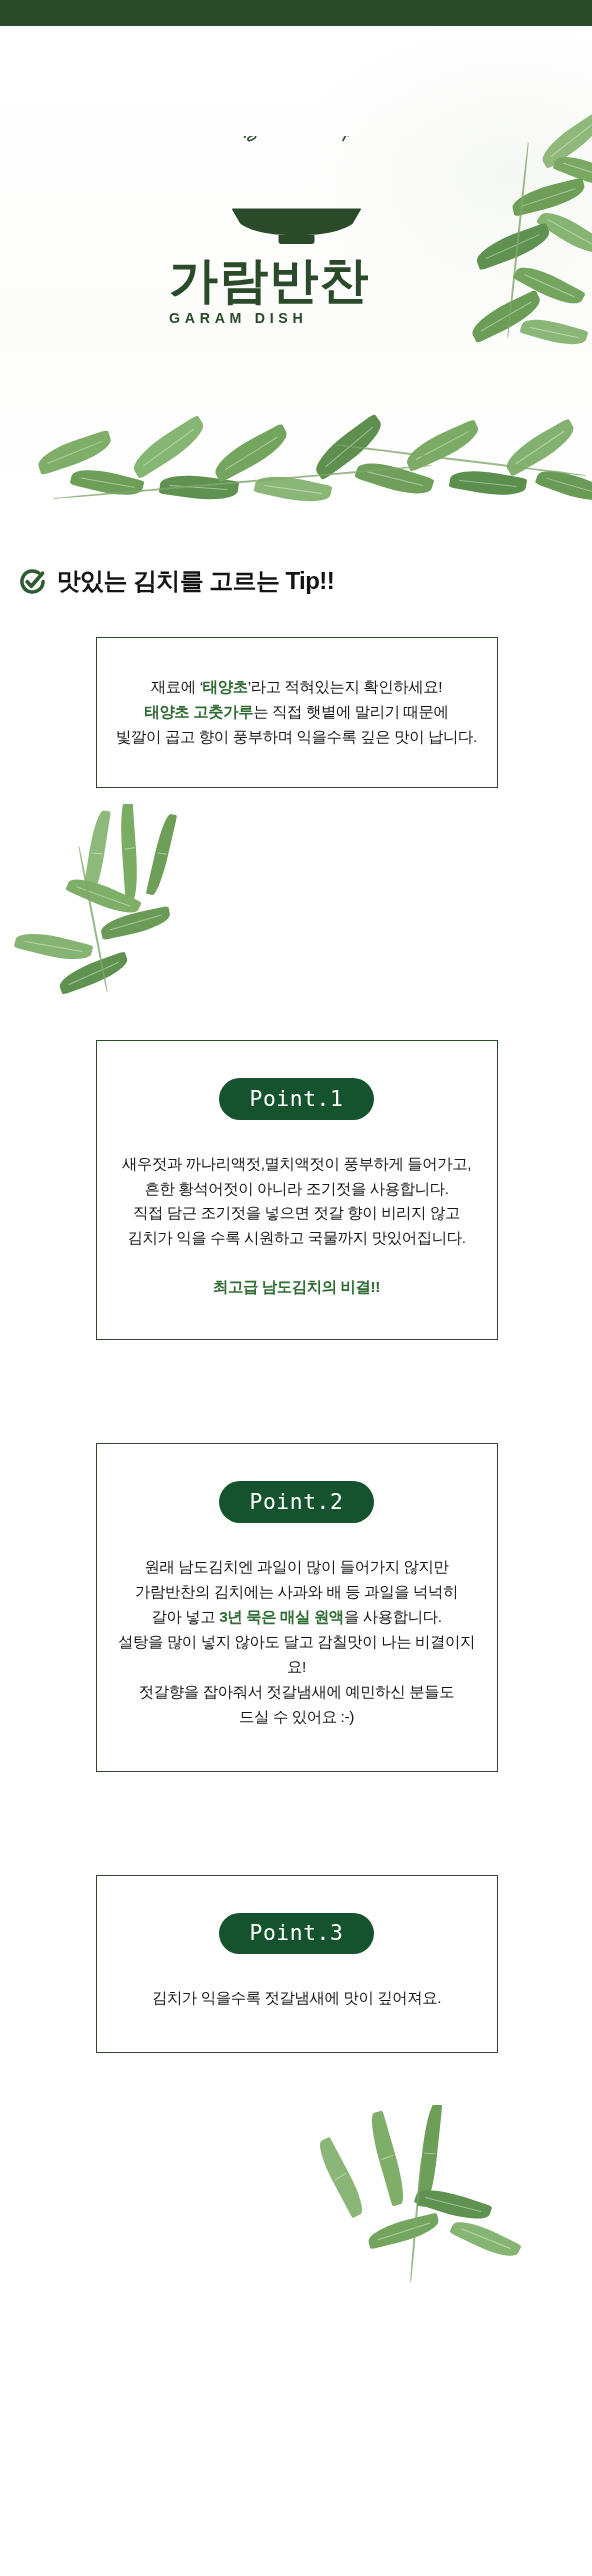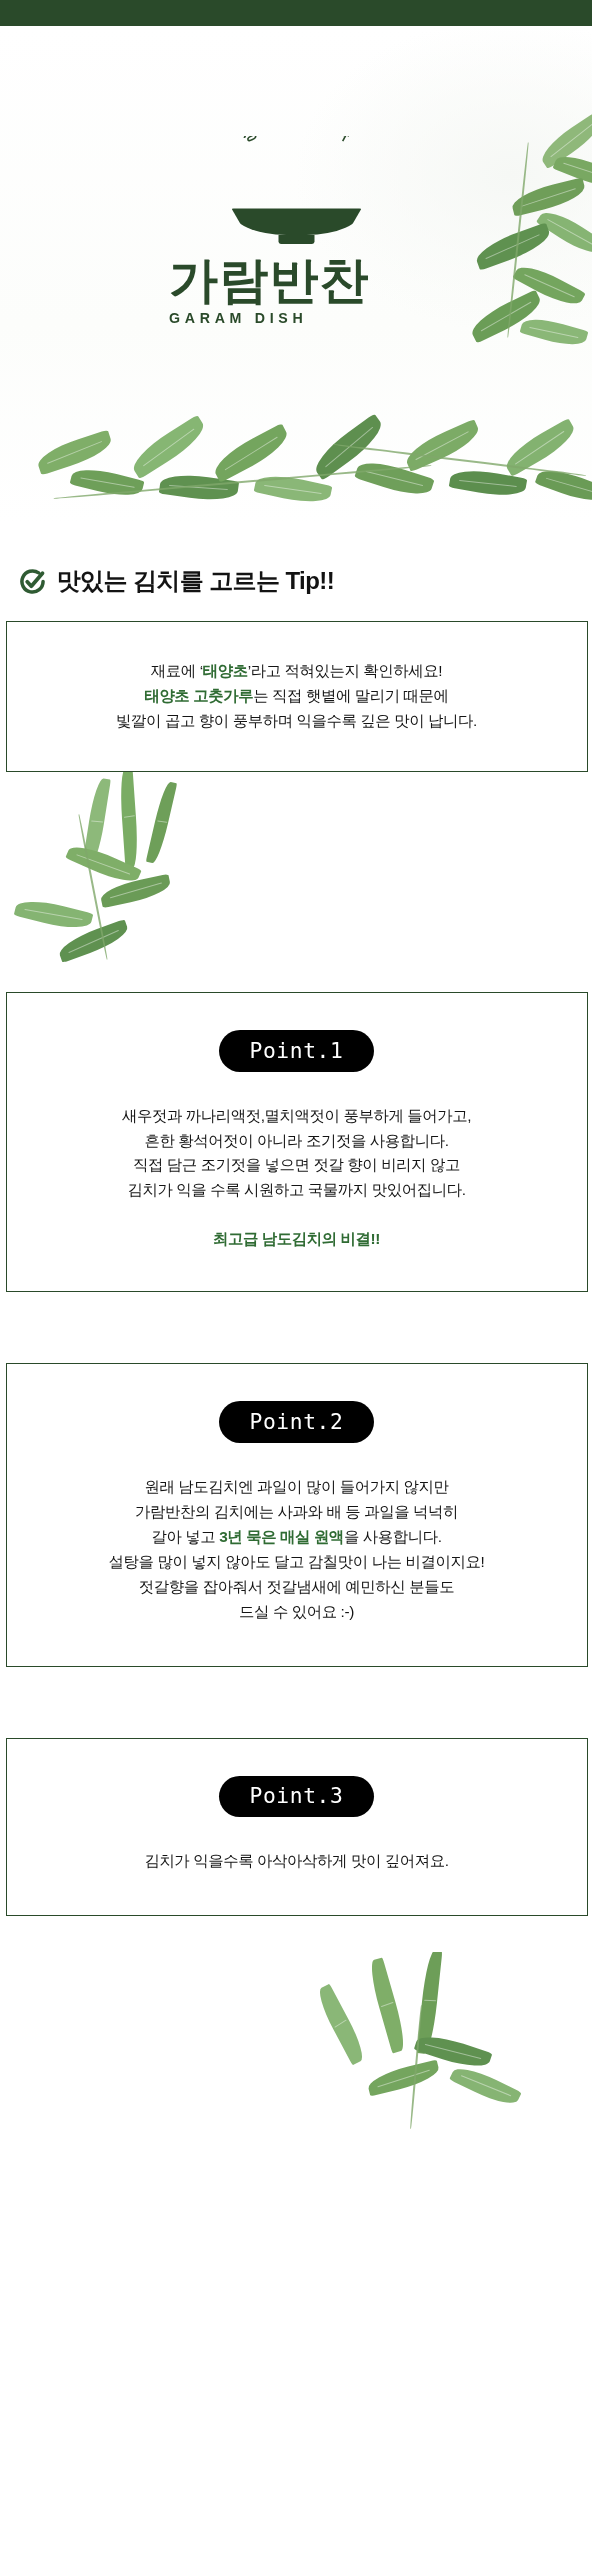--- a/index.html
+++ b/index.html
@@ -42,27 +42,27 @@
   .brand-kr{font-size:49px;font-weight:700;color:#2a4a2a;letter-spacing:1.2px;line-height:1.05;margin-top:8.3px;
             font-family:"Liberation Sans","DejaVu Sans",sans-serif;}
   .brand-en{font-size:14.2px;font-weight:700;color:#2a4a2a;letter-spacing:4.7px;margin-top:3.6px;}
 
   
   .sec-head{display:flex;align-items:center;gap:10.7px;padding-left:19px;}
   .check-icon{width:27px;height:27px;flex:0 0 27px;position:relative;}
   .sec-title{font-size:24px;font-weight:700;color:#131313;letter-spacing:-0.6px;white-space:nowrap;}
 
   
-  .box{border:1.8px solid #2a4a2a;background:#fff;margin:0 auto;width:582px;position:relative;z-index:3;}
+  .box{border:1.8px solid #2a4a2a;background:#fff;margin:16px auto;width:402px;position:relative;z-index:3;}
   .box-inner{padding:32px 18px 30px;text-align:center;}
   .ln{font-size:15.4px;line-height:1.62;color:#141414;font-weight:500;letter-spacing:-0.4px;}
   .hl{color:#2f6b33;font-weight:700;}
   .tagline{font-size:15.4px;color:#2f6b33;font-weight:700;letter-spacing:-0.4px;}
 
-  .badge{display:inline-block;background:#000000;color:#ffffff;border-radius:24px;
+  .badge{display:inline-block;background:#14532d;color:#ffffff;border-radius:24px;
          font-family:"DejaVu Sans Mono","Liberation Mono",monospace;
          font-size:21.3px;font-weight:400;letter-spacing:0.6px;padding:7.7px 31px 9px;}
   .spacer-m{height:41px;}
   .spacer-s{height:24px;}
 
   .deco-band{position:relative;height:196px;overflow:hidden;}
   .bottom-band{position:relative;height:178px;overflow:hidden;}
 </style>
 </head>
 <body>
@@ -164,21 +164,21 @@
   <div id="points-container">
       <div class="box">
         <div class="box-inner" style="padding: 37px 18px 41px;"><div class="badge">Point.1</div><div style="height: 32px;"></div><div class="ln"><span class="">새우젓과 까나리액젓,멸치액젓이 풍부하게 들어가고,</span></div><div class="ln"><span class="">흔한 황석어젓이 아니라 조기젓을 사용합니다.</span></div><div class="ln"><span class="">직접 담근 조기젓을 넣으면 젓갈 향이 비리지 않고</span></div><div class="ln"><span class="">김치가 익을 수록 시원하고 국물까지 맛있어집니다.</span></div><div style="height: 26px;"></div><div class="tagline">최고급 남도김치의 비결!!</div></div>
       </div>
       <div style="height: 71px;"></div>
       <div class="box">
         <div class="box-inner" style="padding: 37px 18px 41px;"><div class="badge">Point.2</div><div style="height: 32px;"></div><div class="ln"><span class="">원래 남도김치엔 과일이 많이 들어가지 않지만</span></div><div class="ln"><span class="">가람반찬의 김치에는 사과와 배 등 과일을 넉넉히</span></div><div class="ln"><span class="">갈아 넣고 </span><span class="hl">3년 묵은 매실 원액</span><span class="">을 사용합니다.</span></div><div class="ln"><span class="">설탕을 많이 넣지 않아도 달고 감칠맛이 나는 비결이지요!</span></div><div class="ln"><span class="">젓갈향을 잡아줘서 젓갈냄새에 예민하신 분들도</span></div><div class="ln"><span class="">드실 수 있어요 :-)</span></div></div>
       </div>
       <div style="height: 71px;"></div>
       <div class="box">
-        <div class="box-inner" style="padding: 37px 18px 41px;"><div class="badge">Point.3</div><div style="height: 32px;"></div><div class="ln"><span class="">김치가 익을수록 아삭아삭하게 맛이 깊어져요.</span></div></div>
+        <div class="box-inner" style="padding: 37px 18px 41px;"><div class="badge">Point.3</div><div style="height: 32px;"></div><div class="ln"><span class="">김치가 익을수록 젓갈냄새에 맛이 깊어져요.</span></div></div>
       </div>
       <div style="height: 36px;"></div>
     </div>
 
   <div class="bottom-band">
     <div class="leaf" style="left:379px;top:6px;width:16.6px;height:95px;border-radius:50% 6% 50% 6%;background:#7fae68;transform:rotate(-16deg);"></div>
     <div class="leaf" style="left:422px;top:-2.4px;width:15.4px;height:104px;border-radius:50% 6% 50% 6%;background:#6d9e58;transform:rotate(6deg);"></div>
     <div class="leaf" style="left:332px;top:31px;width:18px;height:83px;border-radius:50% 6% 50% 6%;background:#8ab777;transform:rotate(-28deg);"></div>
     <div class="leaf" style="left:415px;top:89px;width:76px;height:21.3px;background:#5f9150;transform:rotate(18deg);"></div>
     <div class="leaf" style="left:367px;top:116px;width:73px;height:20px;background:#74a55e;transform:rotate(-14deg);"></div>

